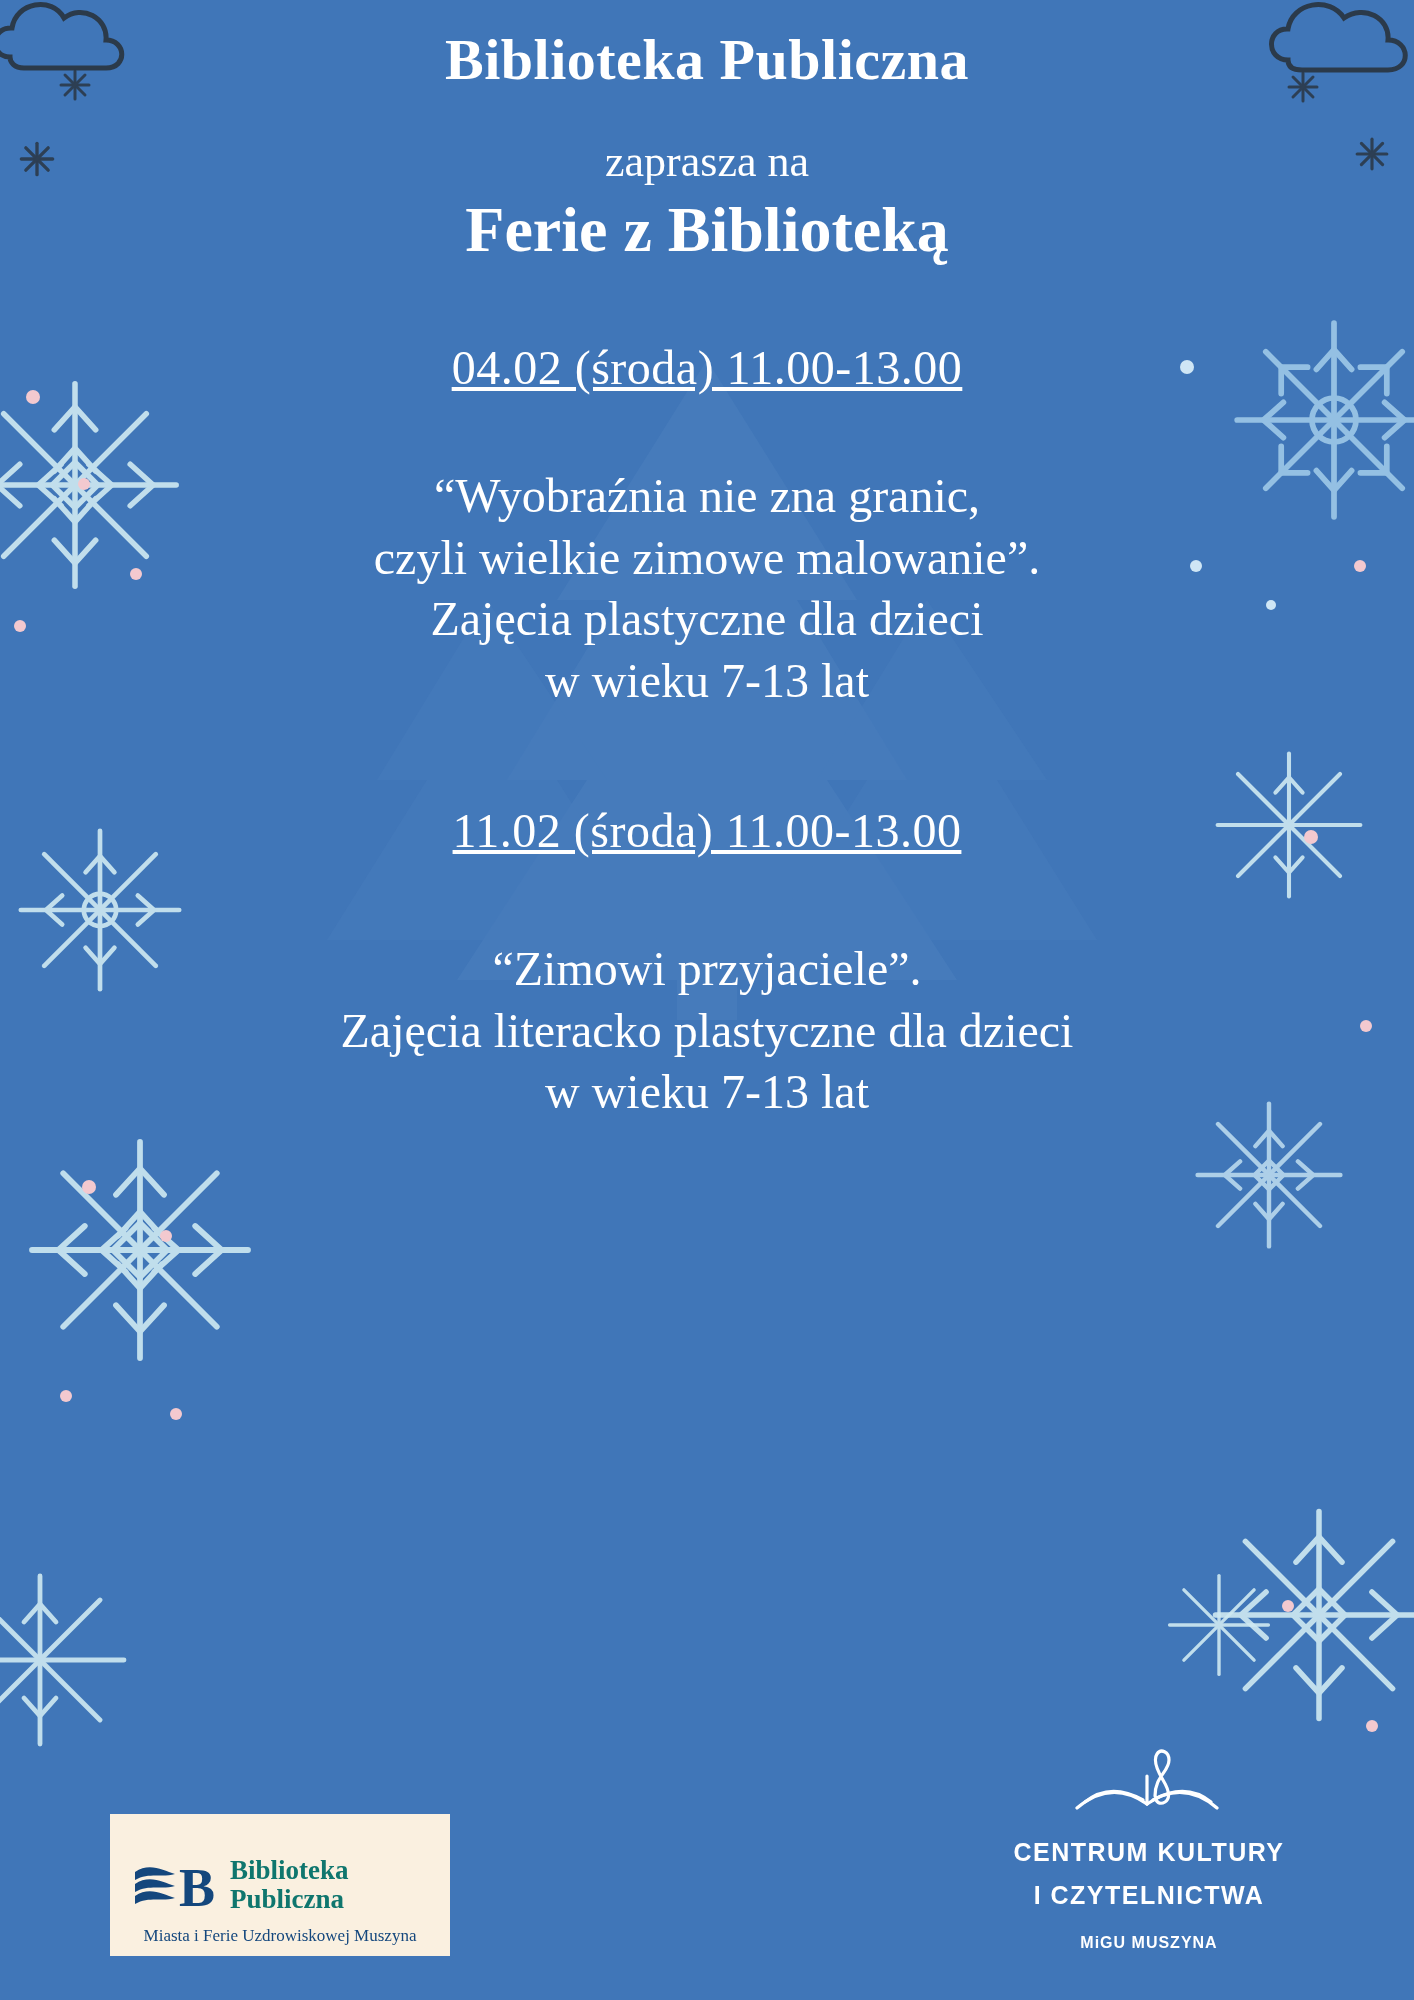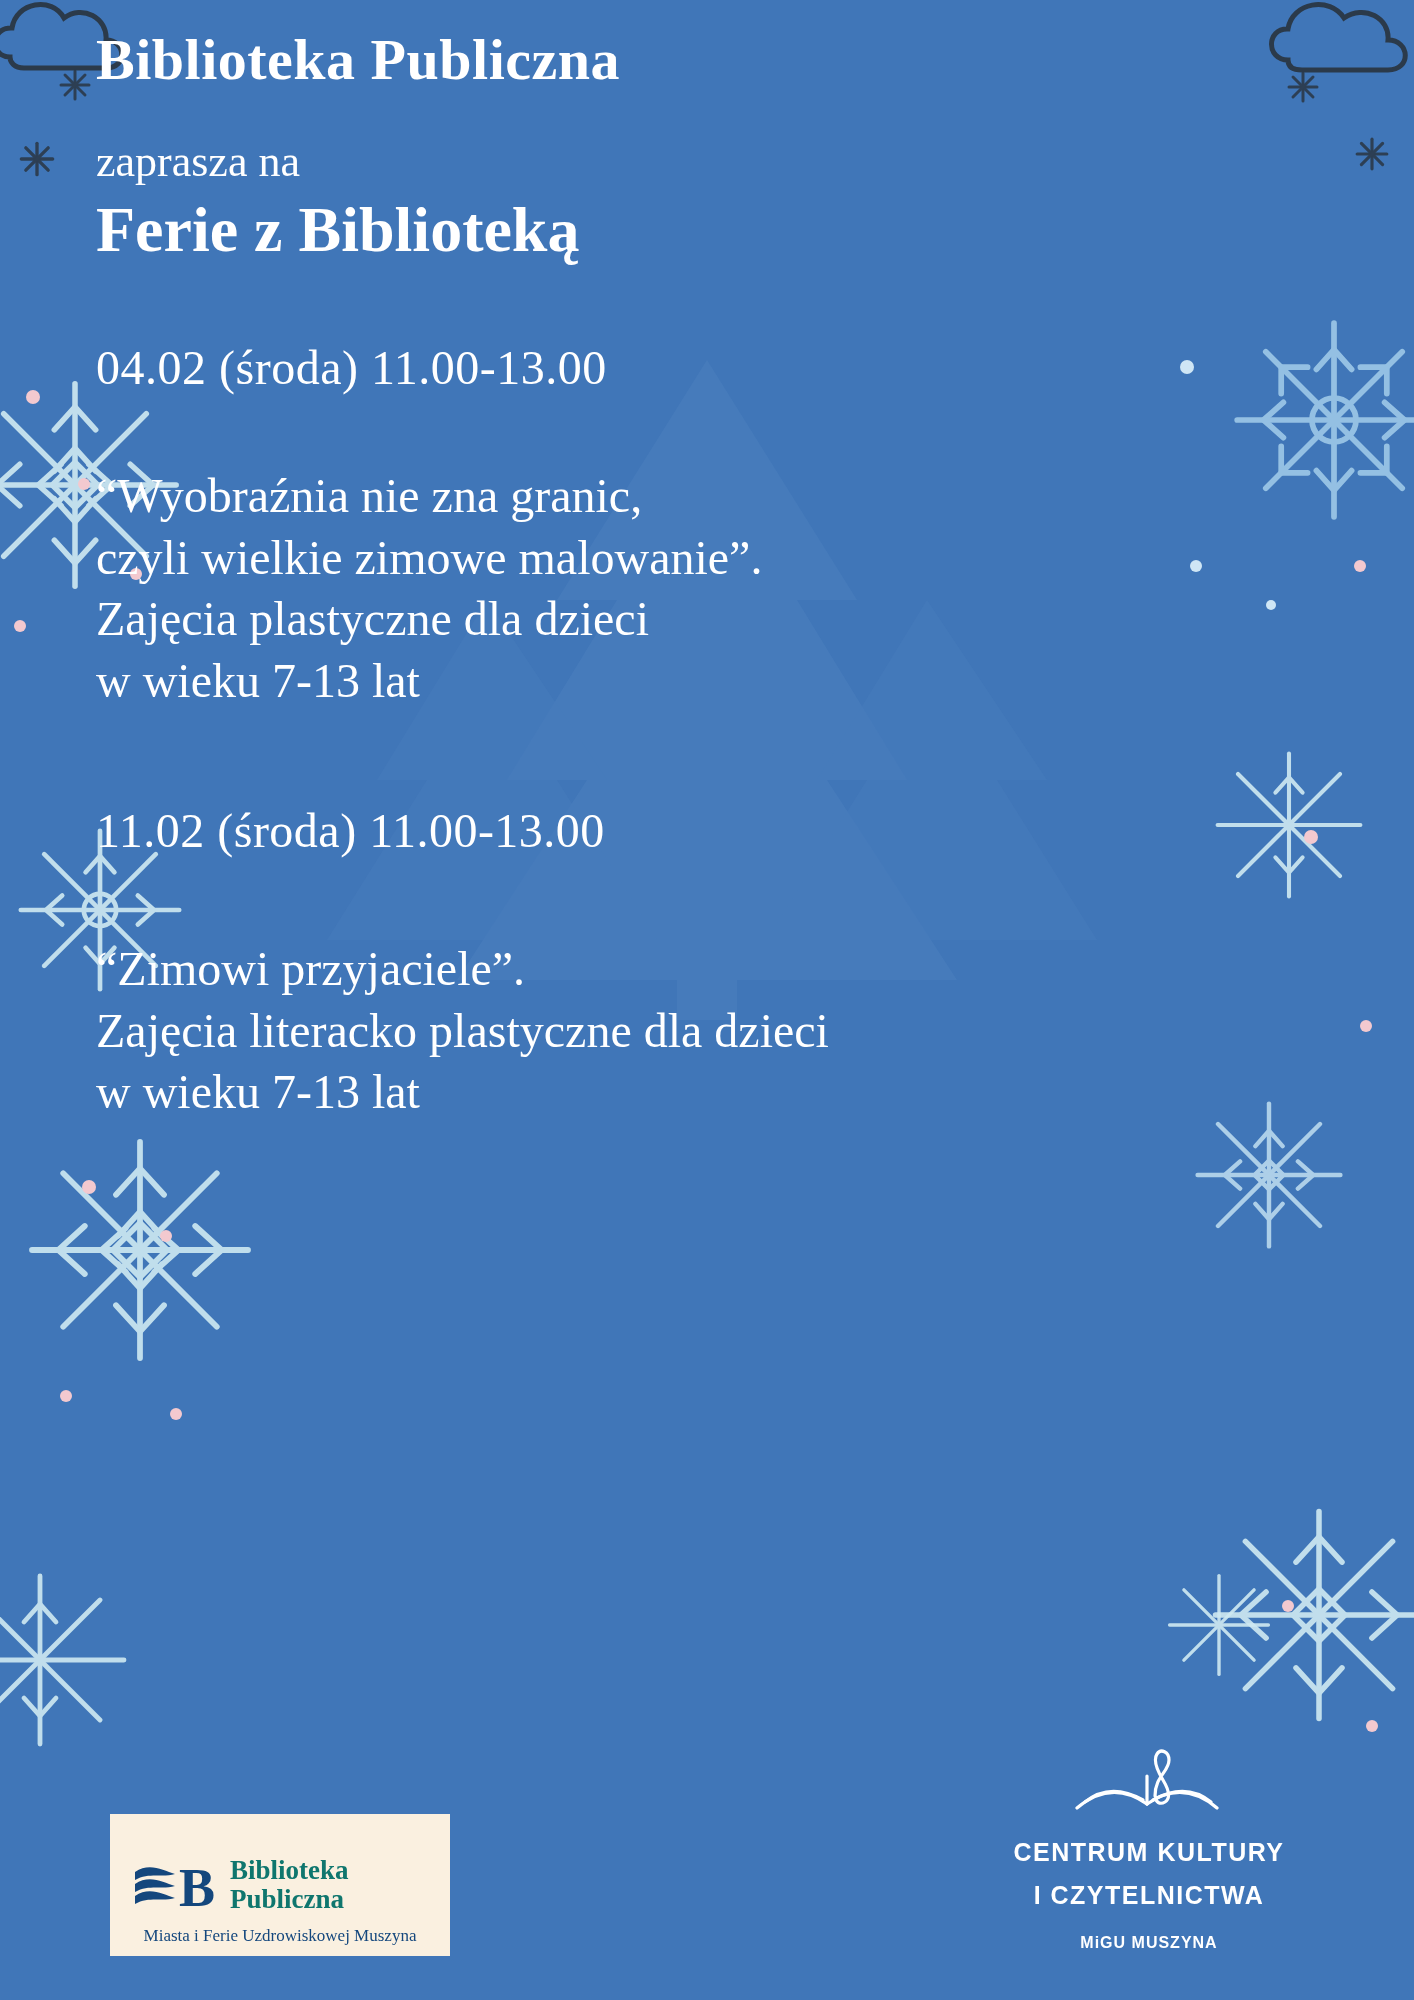--- a/index.html
+++ b/index.html
@@ -42,22 +42,22 @@
     position: absolute;
   }
 
   
   .poster {
     position: relative;
     z-index: 5;
     width: 100%;
     height: 100%;
     box-sizing: border-box;
-    padding: 28px 60px 0 96px;
-    text-align: left;
+    padding: 28px 60px 0 60px;
+    text-align: center;
   }
 
   .title-main {
     font-size: 58px;
     font-weight: bold;
     line-height: 1.1;
     letter-spacing: 0.5px;
     margin: 0 0 6px 0;
   }
   .title-sub {
@@ -85,20 +85,21 @@
   .session {
     margin-top: 74px;
   }
   .session.second {
     margin-top: 92px;
   }
   .session-date {
     font-size: 48px;
     margin: 0;
     letter-spacing: 0.5px;
+    text-decoration: underline;
   }
   .session-desc {
     font-size: 48px;
     line-height: 1.28;
     margin: 70px 0 0 0;
   }
   .session.second .session-desc {
     margin-top: 80px;
   }
 

